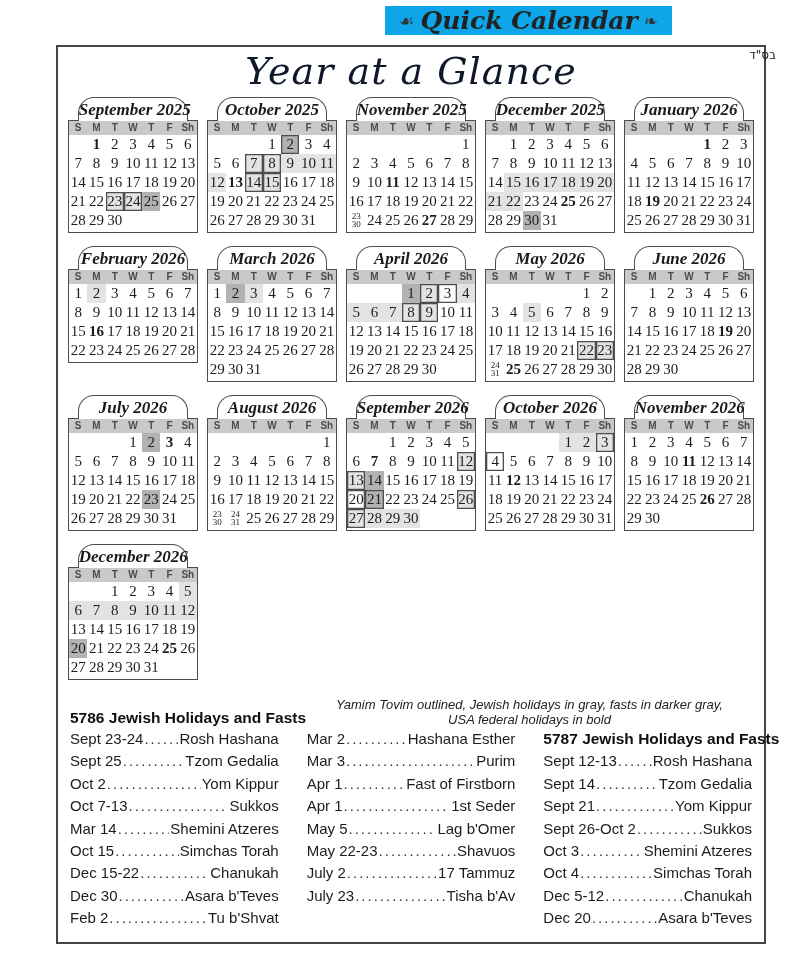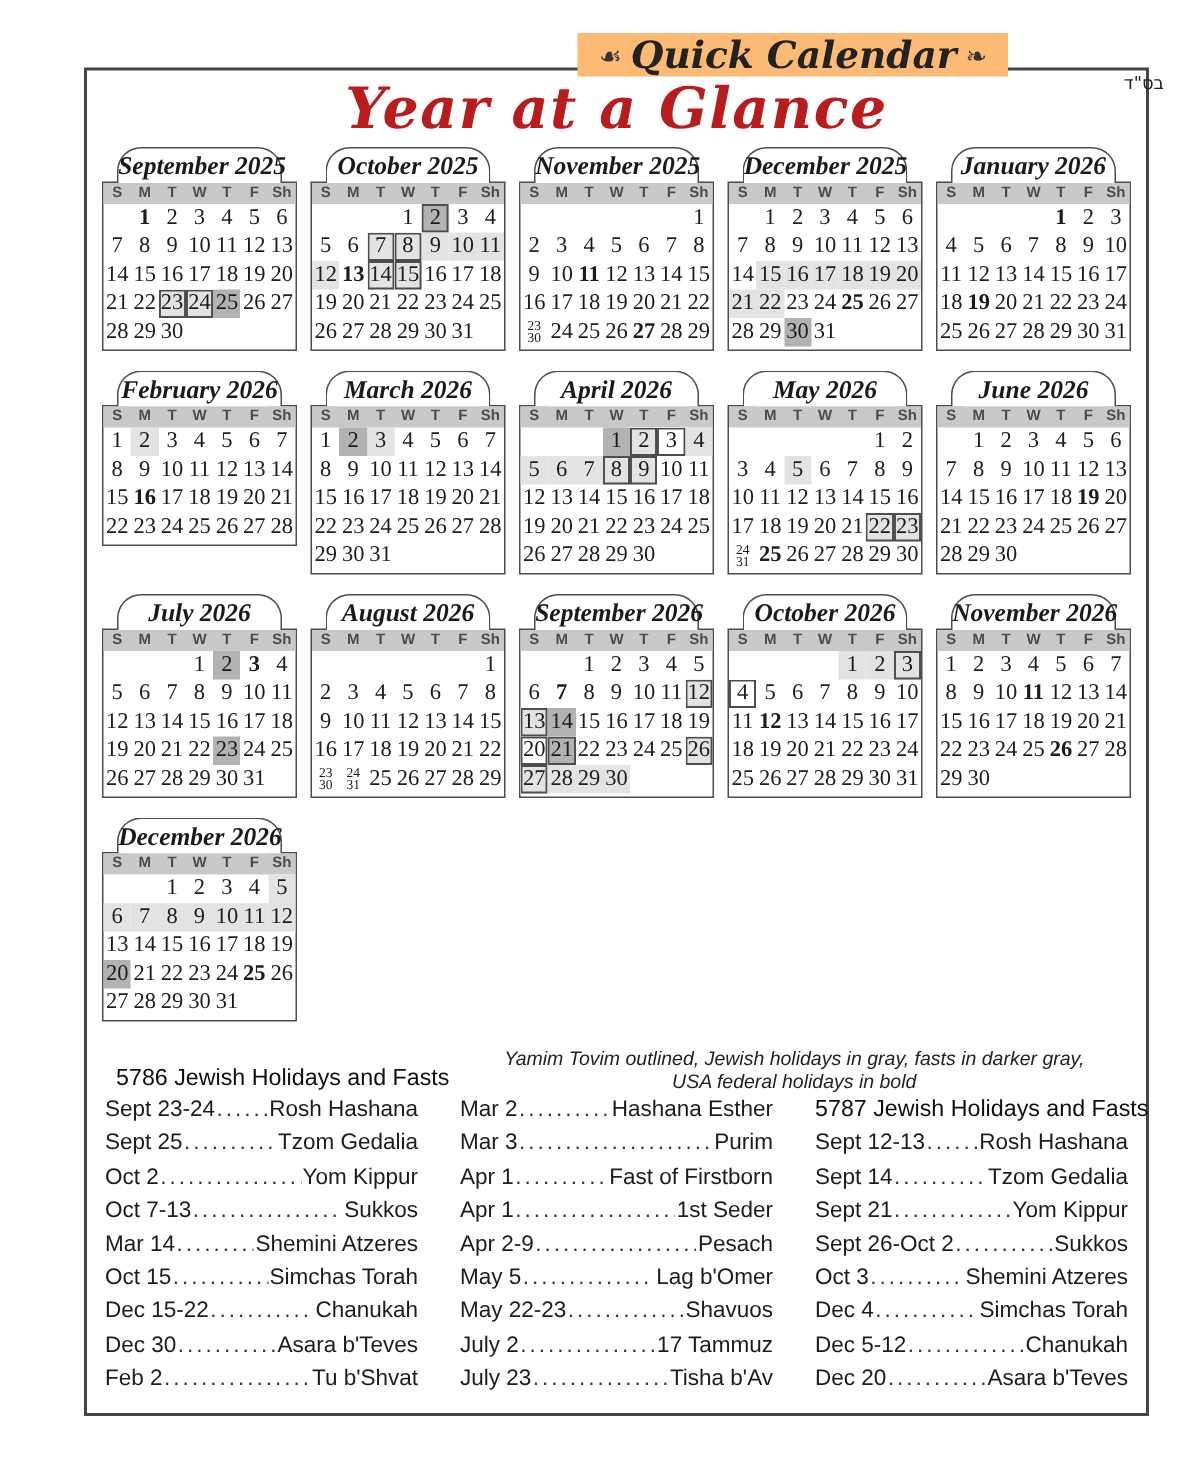--- a/index.html
+++ b/index.html
@@ -1,29 +1,29 @@
 <!DOCTYPE html>
 <html><head>
 <meta charset="utf-8">
 <style>
   html,body{margin:0;padding:0;background:#fff;}
   .page{position:relative;width:800px;height:971px;background:#fff;overflow:hidden;
         font-family:"Liberation Sans",sans-serif;color:#1c1c1c;}
   .frame{position:absolute;left:56px;top:45px;width:710px;height:899px;
          box-sizing:border-box;border:2px solid #454545;background:#fff;padding:0 10px;}
   
-  .brand{position:absolute;top:22px;right:128px;z-index:3;background:#fdba74;padding:0 8px;
+  .brand{position:absolute;top:6px;right:128px;z-index:3;background:#0ea5e9;padding:0 8px;
          font-family:"DejaVu Serif",serif;font-style:italic;font-weight:bold;font-size:25px;
          color:#222;white-space:nowrap;}
   .flourish{font-family:"DejaVu Sans",sans-serif;font-size:17px;font-style:normal;
             font-weight:normal;color:#333;vertical-align:2px;padding:0 6px;}
   .besiyata{position:absolute;top:48px;right:24px;z-index:3;font-size:12px;color:#222;
             font-family:"DejaVu Sans",sans-serif;}
   .title{margin:2px 0 4px 0;text-align:center;font-family:"DejaVu Serif",serif;
-         font-style:italic;font-weight:bold;font-size:38px;letter-spacing:1px;color:#b91c1c;}
+         font-style:italic;font-weight:normal;font-size:38px;letter-spacing:1px;color:#0f172a;}
   
   #months-grid{display:grid;grid-template-columns:repeat(5,1fr);column-gap:9px;
                grid-template-rows:repeat(4,149px);margin-top:2px;}
   .month{min-width:0;}
   .tab{width:85%;margin:0 auto;box-sizing:border-box;border:1.5px solid #4d4d4d;border-bottom:0;
        border-radius:16px 16px 0 0;background:#fff;position:relative;z-index:1;
        font-family:"Liberation Serif",serif;font-style:italic;font-size:17px;font-weight:600;
        text-align:center;padding:2px 0 1px;white-space:nowrap;color:#1a1a1a;}
   .mbody{border:1.5px solid #4d4d4d;margin-top:-1.5px;background:#fff;padding-bottom:2px;}
   .dow{display:grid;grid-template-columns:repeat(7,1fr);background:#c9c9c9;height:14px;
@@ -33,21 +33,21 @@
         font-family:"Liberation Serif",serif;font-size:15px;line-height:19px;}
   .hol{background:#e3e3e3;}
   .fast{background:#b2b2b2;}
   .yt{box-shadow:inset 0 0 0 1.3px #4d4d4d;}
   .fed{font-weight:bold;}
   .stack{flex-direction:column;}
   .stack i{font-style:normal;font-size:9px;line-height:8px;display:block;}
   
   .bottom{margin-top:4px;padding:0 2px;}
   .bottom-head{display:flex;align-items:flex-end;}
-  .ltitle{font-weight:normal;font-size:15.5px;color:#0f0f0f;white-space:nowrap;text-align:center;}
+  .ltitle{font-weight:bold;font-size:15.5px;color:#0f0f0f;white-space:nowrap;}
   .l1w{width:237px;}
   .note{flex:1;text-align:center;font-style:italic;font-size:13px;line-height:15px;color:#222;}
   .lists{display:flex;gap:28px;margin-top:3px;}
   .hcol{flex:1;min-width:0;}
   .hrow{display:flex;align-items:baseline;height:22.4px;font-size:15px;white-space:nowrap;}
   .dots{flex:1;overflow:hidden;white-space:nowrap;letter-spacing:2px;margin:0 1px;color:#333;}
   .dots::after{content:"........................................................................";}
 </style>
 </head>
 <body>
@@ -1083,25 +1083,20 @@
               <span>Apr 1</span>
               <span class="dots"></span>
               <span>Fast of Firstborn</span>
             </div>
             <div class="hrow">
               <span>Apr 1</span>
               <span class="dots"></span>
               <span>1st Seder</span>
             </div>
             <div class="hrow">
-              <span>Apr 2-9</span>
-              <span class="dots"></span>
-              <span>Pesach</span>
-            </div>
-            <div class="hrow">
               <span>May 5</span>
               <span class="dots"></span>
               <span>Lag b'Omer</span>
             </div>
             <div class="hrow">
               <span>May 22-23</span>
               <span class="dots"></span>
               <span>Shavuos</span>
             </div>
             <div class="hrow">
@@ -1138,21 +1133,21 @@
               <span>Sept 26-Oct 2</span>
               <span class="dots"></span>
               <span>Sukkos</span>
             </div>
             <div class="hrow">
               <span>Oct 3</span>
               <span class="dots"></span>
               <span>Shemini Atzeres</span>
             </div>
             <div class="hrow">
-              <span>Dec 4</span>
+              <span>Oct 4</span>
               <span class="dots"></span>
               <span>Simchas Torah</span>
             </div>
             <div class="hrow">
               <span>Dec 5-12</span>
               <span class="dots"></span>
               <span>Chanukah</span>
             </div>
             <div class="hrow">
               <span>Dec 20</span>

